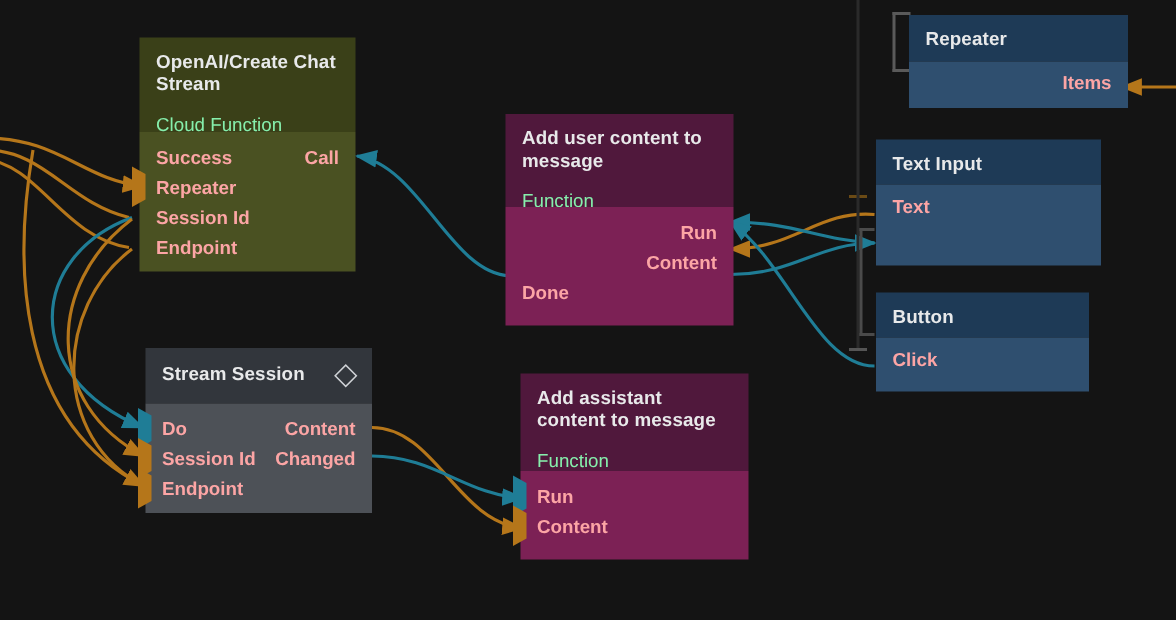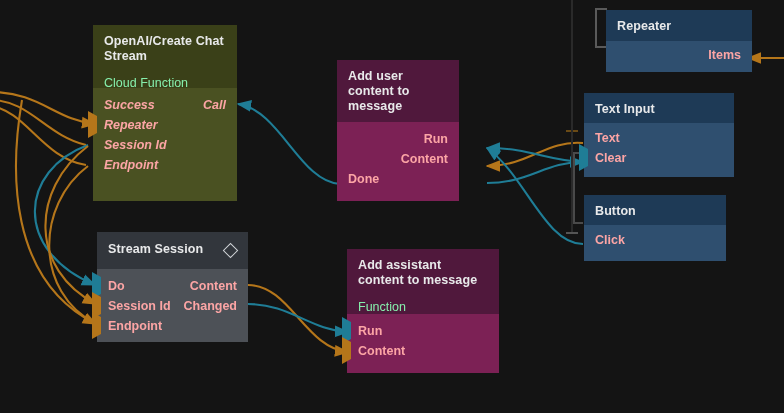--- a/index.html
+++ b/index.html
@@ -179,42 +179,42 @@
 
   <div class="railline" style="left:571px; top:0; width:2px; height:232px;"></div>
   <div class="bracket" style="left:595px; top:8px; width:12px; height:40px;"></div>
   <div class="bracket" style="left:573px; top:152px; width:10px; height:72px; border-left-color:#4a4a4a; border-top-color:#4a4a4a; border-bottom-color:#4a4a4a;"></div>
 
   <div class="node olive" style="left:93px; top:25px; width:144px;">
     <div class="node-header" style="height:63px;">
       <div class="node-title">OpenAI/Create Chat Stream</div>
       <div class="node-subtitle">Cloud Function</div>
     </div>
-    <div class="node-body" style="height:113px;font-style:italic;">
+    <div class="node-body" style="height:93px;">
       <div class="port-row">
         <span class="pm left"><span class="pm-dot teal"></span></span>
         <span class="port-label in">Success</span>
         <span class="port-label out">Call</span>
       </div>
       <div class="port-row">
         <span class="pm left"><span class="pm-tri"></span></span>
         <span class="port-label in">Repeater</span>
       </div>
       <div class="port-row">
         <span class="pm left"><span class="pm-dot orange"></span></span>
         <span class="port-label in">Session Id</span>
       </div>
       <div class="port-row">
         <span class="pm left"><span class="pm-dot orange"></span></span>
         <span class="port-label in">Endpoint</span>
       </div>
     </div>
   </div>
 
-  <div class="node magenta" style="left:337px; top:60px; width:122px;">
+  <div class="node magenta" style="left:337px; top:76px; width:152px;">
     <div class="node-header" style="height:62px;">
       <div class="node-title">Add user content to message</div>
       <div class="node-subtitle">Function</div>
     </div>
     <div class="node-body" style="height:79px;">
       <div class="port-row">
         <span class="pm right"></span>
         <span class="port-label out">Run</span>
       </div>
       <div class="port-row">
@@ -283,24 +283,20 @@
 
   <div class="node blue" style="left:584px; top:93px; width:150px;">
     <div class="node-header" style="height:30px;">
       <div class="node-title">Text Input</div>
     </div>
     <div class="node-body" style="height:54px; padding-top:5px;">
       <div class="port-row">
         <span class="pm left"><span class="pm-dot orange"></span></span>
         <span class="port-label in">Text</span>
       </div>
-      <div class="port-row">
-        <span class="pm left"><span class="pm-tri teal"></span></span>
-        <span class="port-label in">Clear</span>
-      </div>
     </div>
   </div>
 
   <div class="node blue" style="left:584px; top:195px; width:142px;">
     <div class="node-header" style="height:30px;">
       <div class="node-title">Button</div>
     </div>
     <div class="node-body" style="height:36px; padding-top:5px;">
       <div class="port-row">
         <span class="pm left"><span class="pm-dot teal"></span></span>

